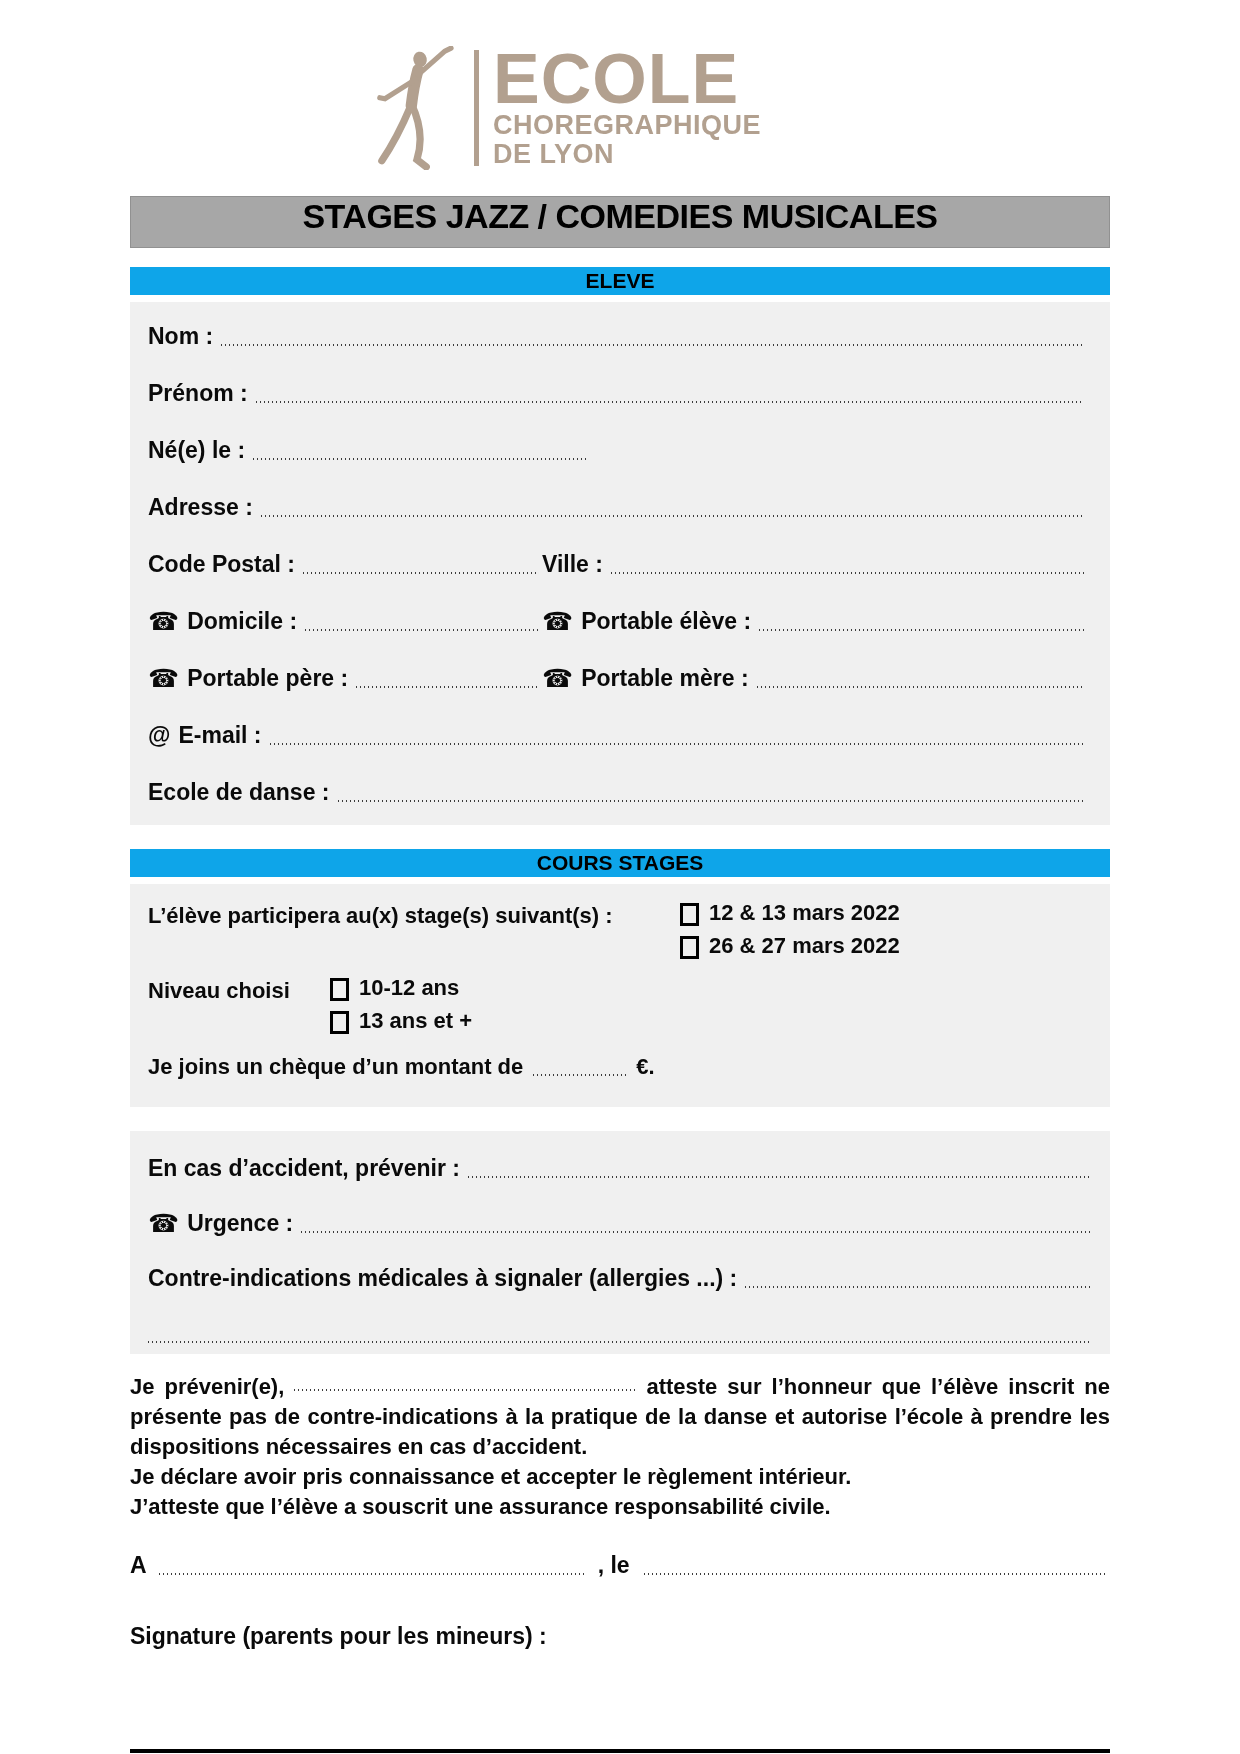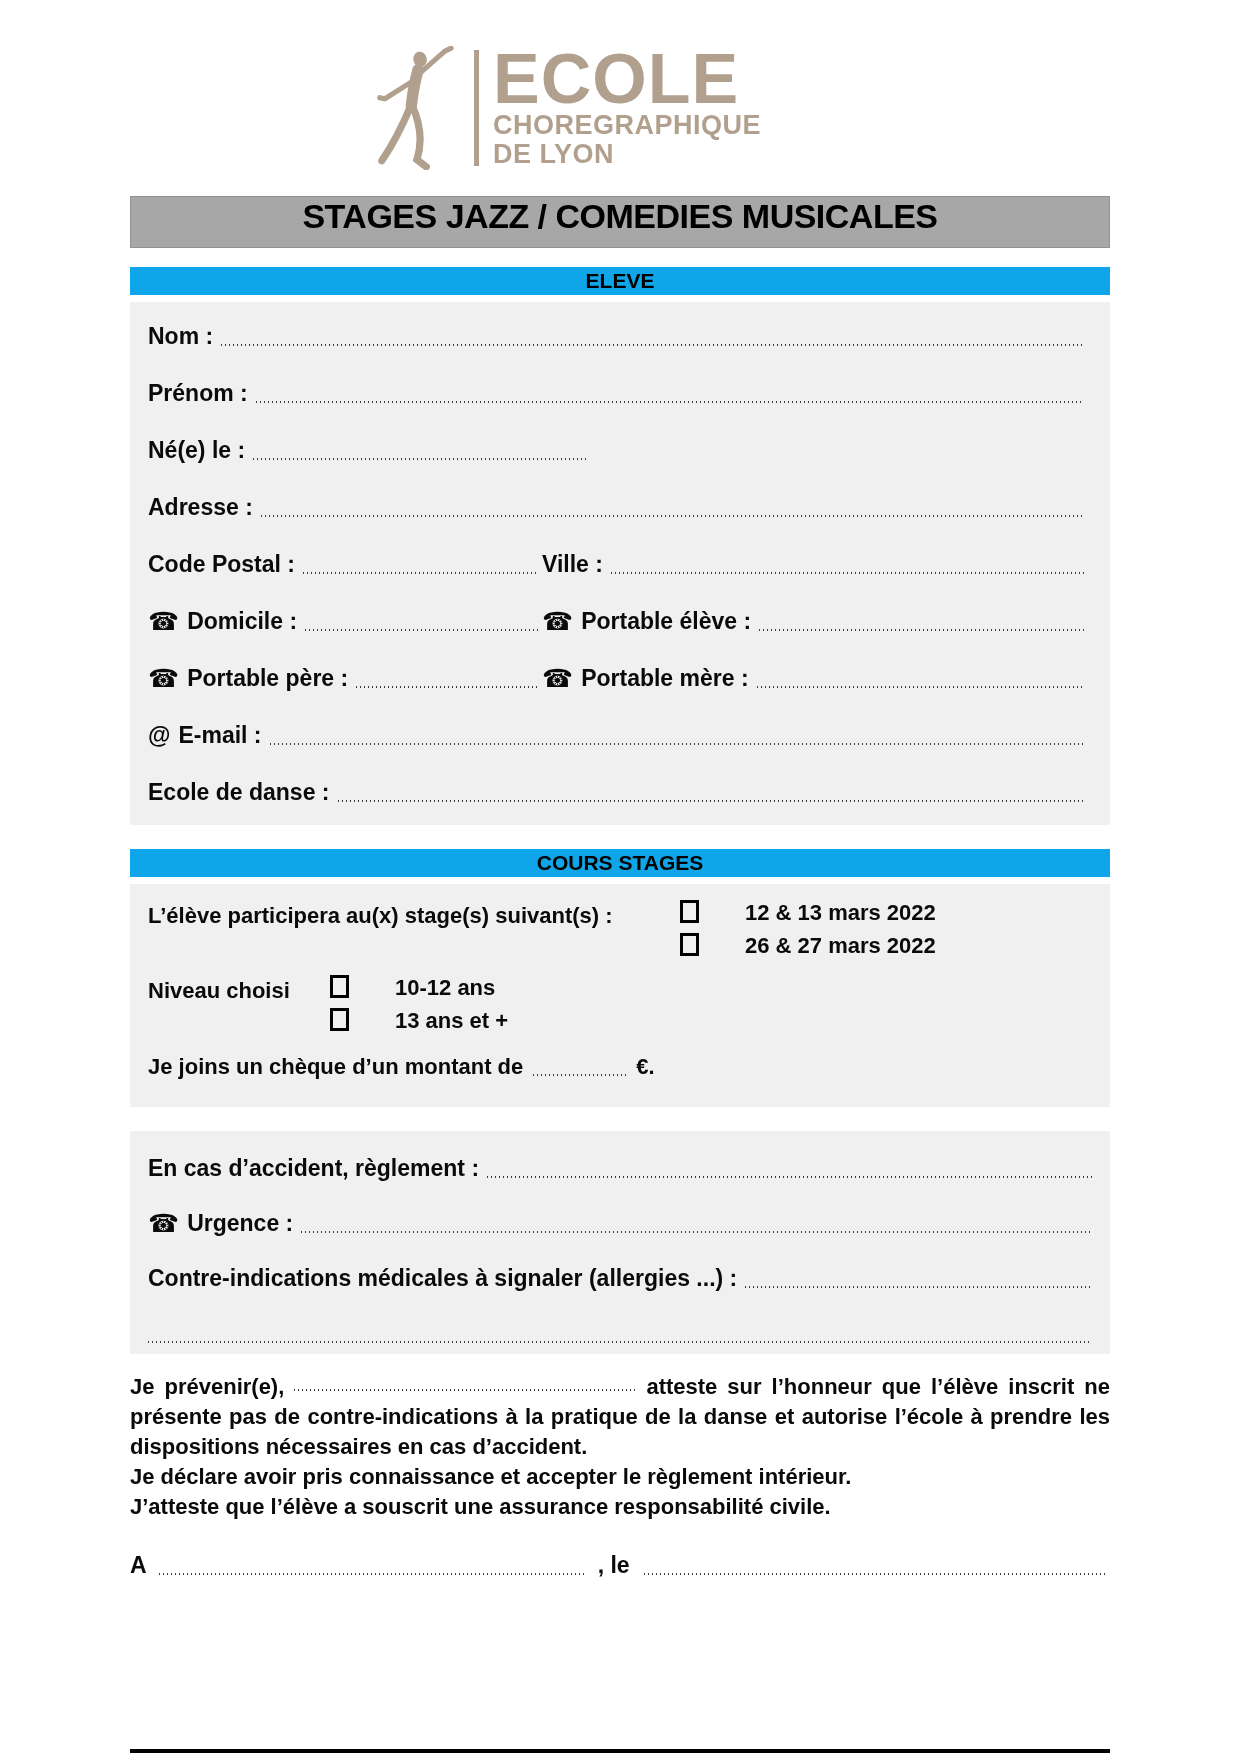--- a/index.html
+++ b/index.html
@@ -52,21 +52,21 @@
   .phone { font-size:25px; margin-right:8px; line-height:1; }
   .at { margin-right:8px; }
   .w335 { flex:0 0 335px; margin-left:8px; }
 
   
   .bar-cours { margin-top:24px; }
   .panel-cours { margin-top:7px; height:223px; padding:16px 14px 0 18px; font-size:22px; }
   .stage-row { display:flex; }
   .stage-intro { flex:0 0 532px; padding-top:3px; }
   .cb-col { display:flex; flex-direction:column; gap:7px; }
-  .cb-row { display:flex; align-items:flex-start;gap:36px; }
+  .cb-row { display:flex; align-items:flex-end; }
   .cb { width:19px; height:23px; border:3px solid #000; margin-right:10px; background:transparent; }
   .niveau-row { display:flex; margin-top:16px; }
   .niveau-lbl { flex:0 0 182px; padding-top:3px; }
   .cheque-row { display:flex; align-items:center; margin-top:20px; }
   .w95 { flex:0 0 95px; margin-left:10px; margin-right:8px; }
 
   
   .panel-urgence { margin-top:24px; height:223px; padding:10px 14px 0 18px; }
   .urow { height:55px; display:flex; align-items:center; font-size:23px; }
 
@@ -210,21 +210,21 @@
       </div>
       <div class="cheque-row">
         <span>Je joins un chèque d’un montant de</span>
         <span class="dots w95"></span>
         <span>€.</span>
       </div>
     </div>
 
     <div class="panel panel-urgence">
       <div class="urow">
-        <span class="lbl">En cas d’accident, règlement :</span>
+        <span class="lbl">En cas d’accident, prévenir :</span>
         <span class="dots grow"></span>
       </div>
       <div class="urow">
         <span class="phone">☎</span>
         <span class="lbl">Urgence :</span>
         <span class="dots grow"></span>
       </div>
       <div class="urow">
         <span class="lbl">Contre-indications médicales à signaler (allergies ...) :</span>
         <span class="dots grow"></span>
@@ -242,17 +242,18 @@
     <div class="att-line">Je déclare avoir pris connaissance et accepter le règlement intérieur.</div>
     <div class="att-line">J’atteste que l’élève a souscrit une assurance responsabilité civile.</div>
 
     <div class="sig-row">
       <span>A</span>
       <span class="dots w425"></span>
       <span class="le-lbl">, le</span>
       <span class="dots grow" style="margin-left:14px;"></span>
     </div>
 
+    <div class="sig-label">Signature (parents pour les mineurs) :</div>
 
   </div>
 
   <div class="bottom-rule"></div>
 </div>
 
 </body></html>

